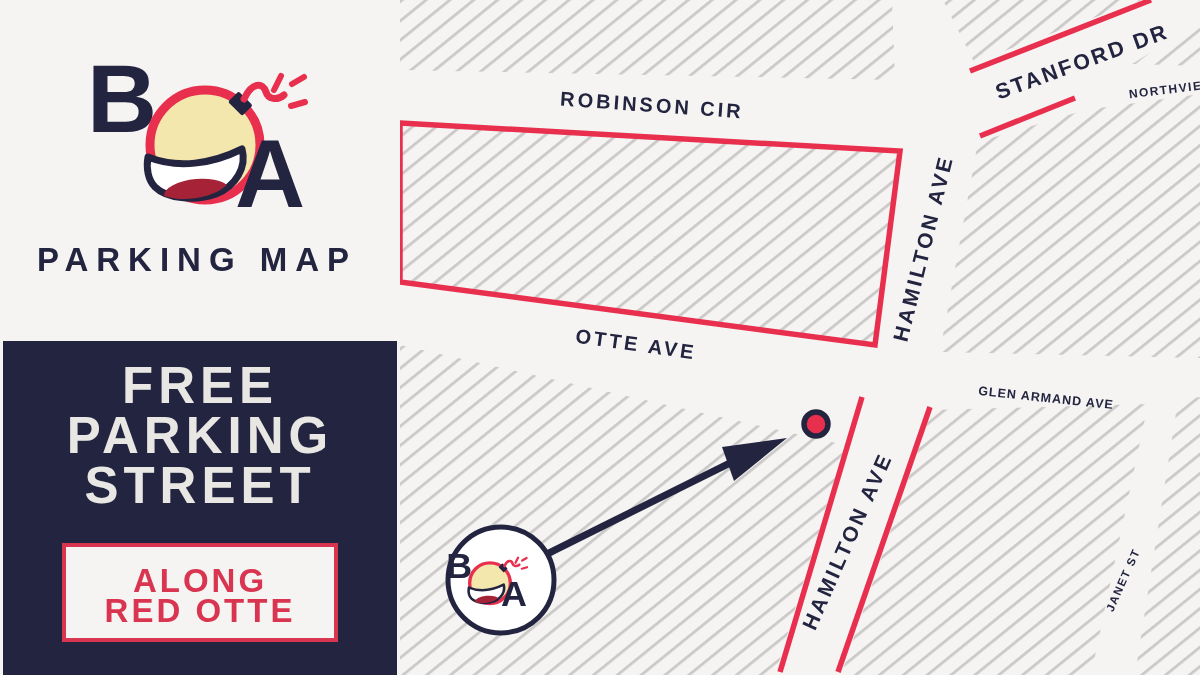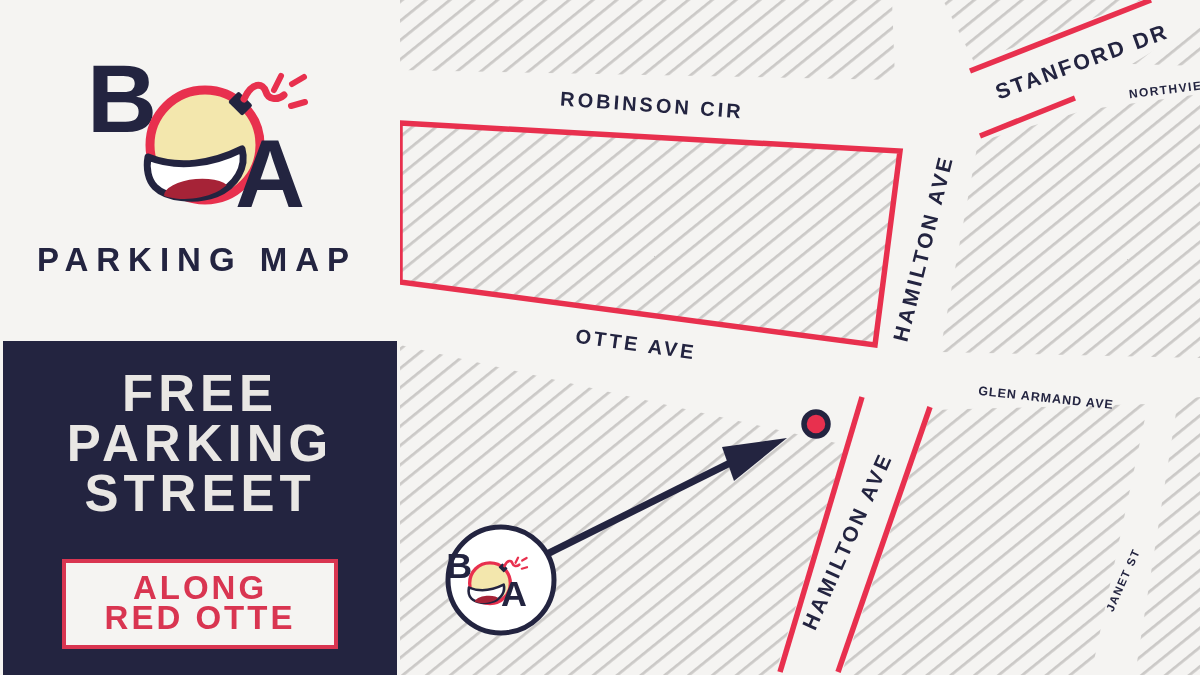--- a/index.html
+++ b/index.html
@@ -7,26 +7,26 @@
        font-family:"Liberation Sans",sans-serif;background:#f5f4f2;}
   #stage{position:absolute;left:0;top:0;width:1200px;height:675px;overflow:hidden;}
 
   
   #left-panel{position:absolute;left:0;top:0;width:400px;height:675px;background:#f5f4f2;}
   #logo-svg{position:absolute;left:0;top:0;}
 
   
   #promo-panel{position:absolute;left:3px;top:341px;width:394px;height:334px;
                background:#232440;display:flex;flex-direction:column;align-items:center;}
-  .headline{margin-top:28px;text-align:center;}
+  .headline{margin-top:20px;text-align:center;}
   .headline div{color:#e9e7e4;font-weight:800;font-size:51px;line-height:50px;
                 letter-spacing:5px;white-space:nowrap;}
-  #callout-box{margin-top:40px;width:268px;background:#f5f4f2;border:4px solid #d93551;
+  #callout-box{margin-top:32px;width:268px;background:#f5f4f2;border:4px solid #d93551;
                display:flex;flex-direction:column;align-items:center;justify-content:center;
-               padding:10px 0 12px 0;}
+               padding:19px 0 12px 0;}
   #callout-box div{color:#d93551;font-weight:800;font-size:33px;line-height:30px;
                    letter-spacing:3px;white-space:nowrap;}
 
   
   #map-svg{position:absolute;left:400px;top:0;}
   text.street{fill:#232440;font-weight:800;}
   .logo-letter{fill:#232440;font-weight:800;font-size:97px;}
 </style>
 </head>
 <body>

